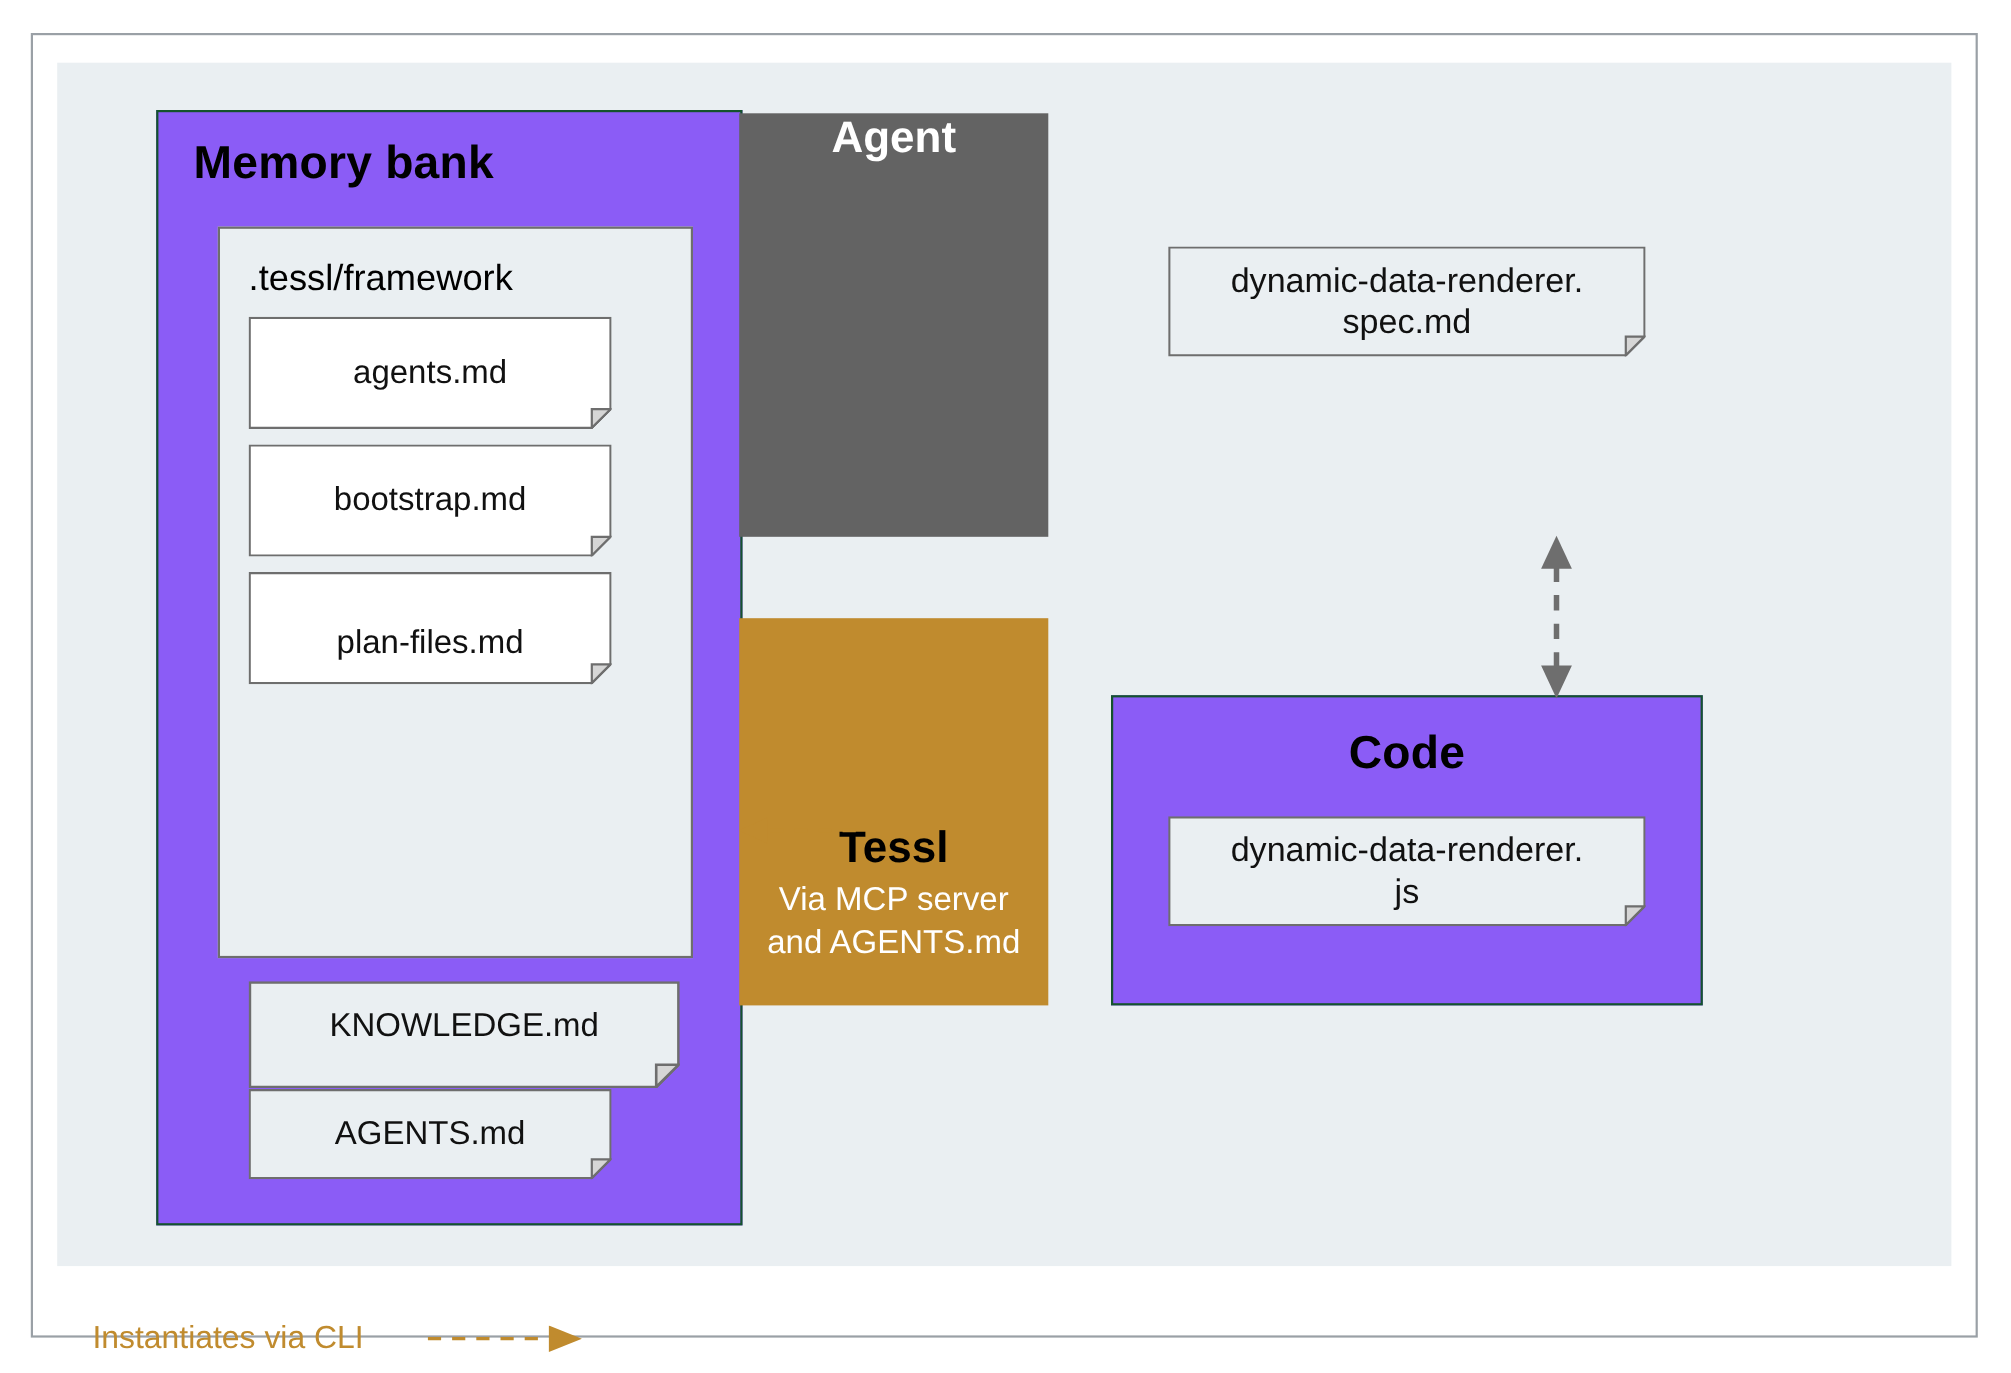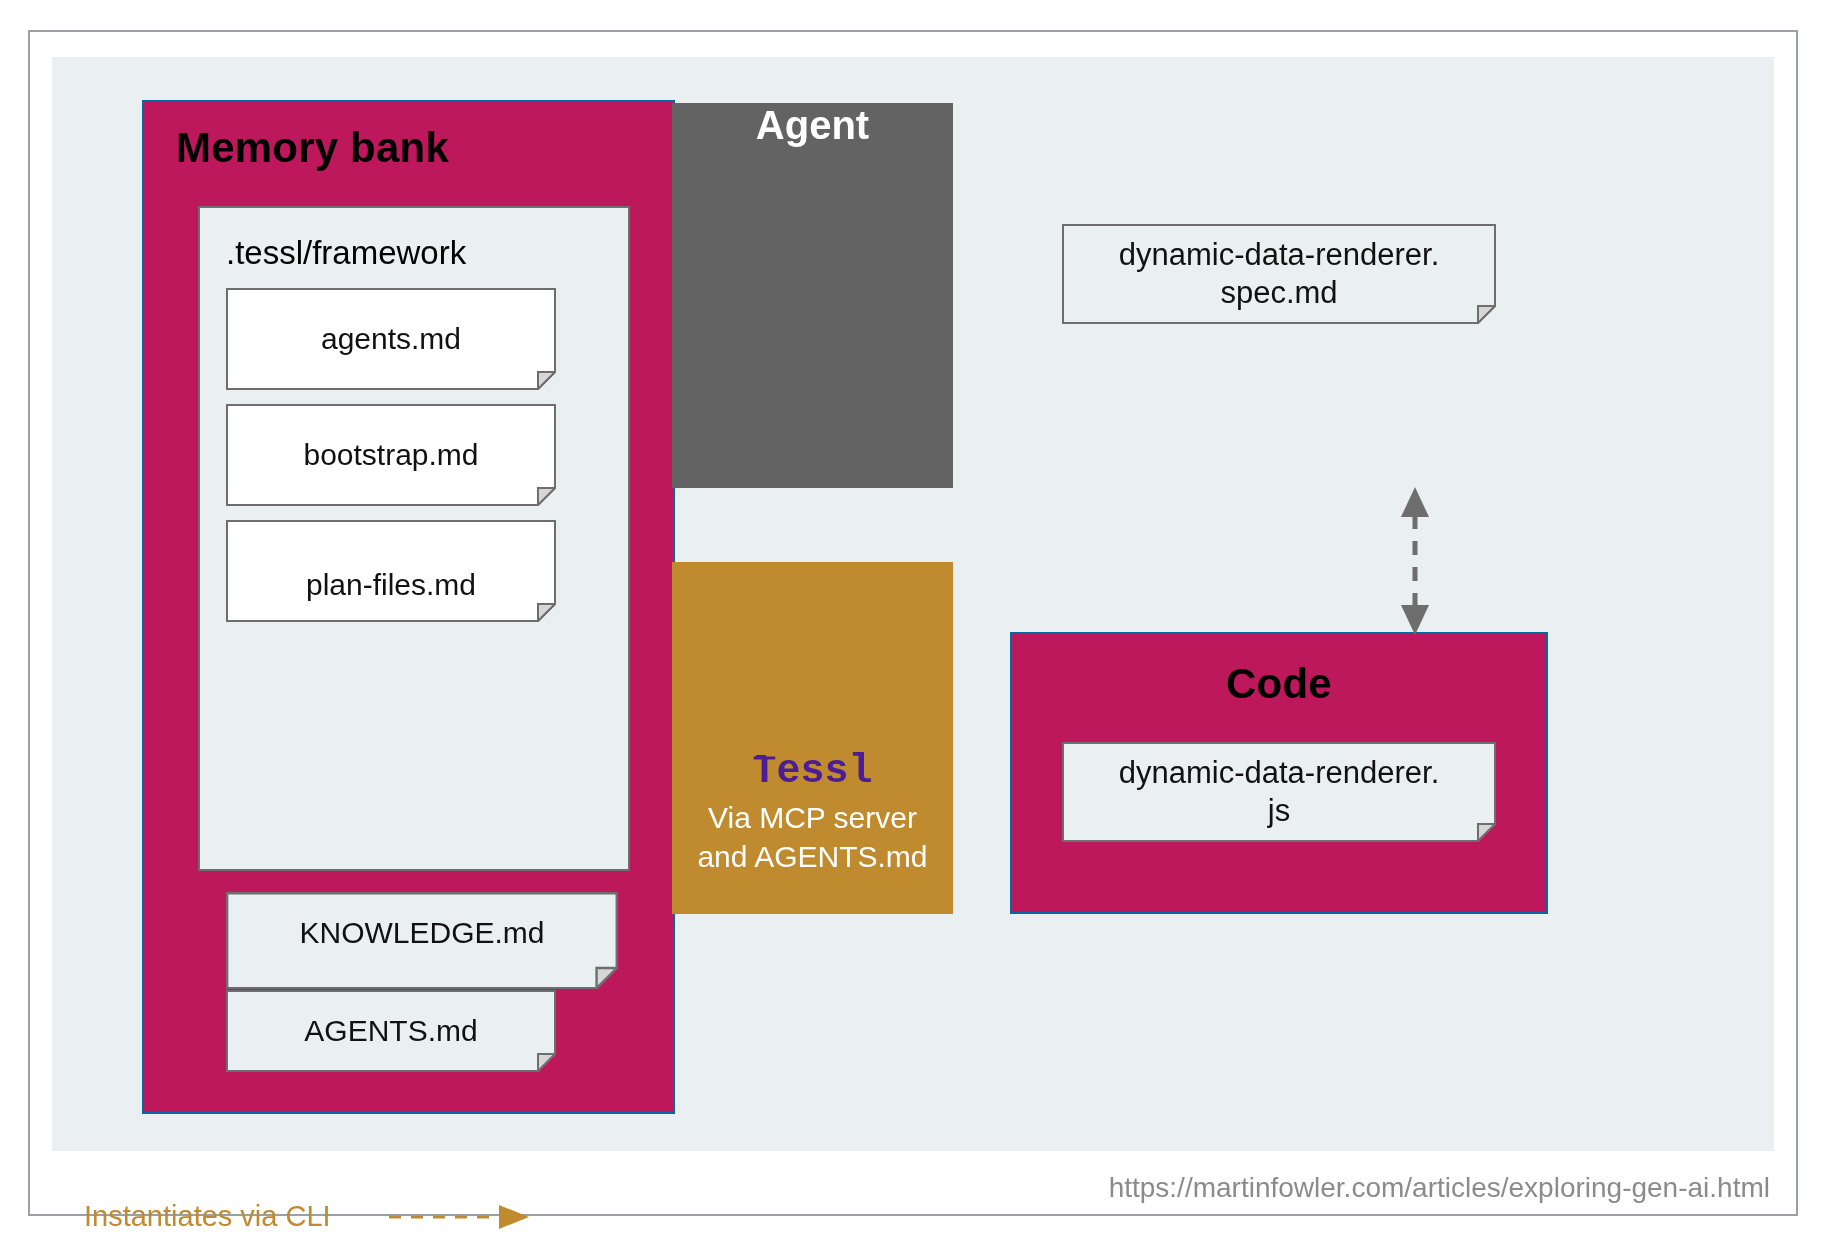--- a/index.html
+++ b/index.html
@@ -37,22 +37,22 @@
     left: 52px;
     top: 57px;
     width: 1722px;
     height: 1094px;
     background: #eaeff2;
   }
 
   
   .panel {
     position: absolute;
-    background: #be185d;
-    border: 2px solid #0369a1;
+    background: #8b5cf6;
+    border: 2px solid #14532d;
     box-sizing: border-box;
   }
   .panel-title {
     text-align: center;
     font-weight: bold;
     color: #000000;
     letter-spacing: 0.2px;
   }
 
   
@@ -149,25 +149,24 @@
     height: 352px;
     background: #c08b2e;
     display: flex;
     flex-direction: column;
     align-items: center;
     justify-content: flex-end;
     padding-bottom: 38px;
     box-sizing: border-box;
   }
   #tessl-box .box-title {
-    color: #4c1d95;
+    color: #000000;
     font-size: 40px;
     font-weight: bold;
     margin-bottom: 4px;
-    font-family: Liberation Mono, monospace;
   }
   #tessl-box .box-sub {
     color: #ffffff;
     font-size: 30px;
     text-align: center;
     line-height: 1.3;
     white-space: pre-line;
   }
 
   
@@ -348,15 +347,14 @@
   </svg>
 
   <div id="legend">
     <span class="legend-text">Instantiates via CLI</span>
     <svg class="legend-arrow" viewBox="0 0 150 24">
       <line x1="2" y1="12" x2="110" y2="12" stroke="#c08b2e" stroke-width="3" stroke-dasharray="12 10"></line>
       <path d="M142,12 L112,0 L112,24 Z" fill="#c08b2e"></path>
     </svg>
   </div>
 
-  <div id="source-url">https://martinfowler.com/articles/exploring-gen-ai.html</div>
 
 </div>
 
 </body></html>

